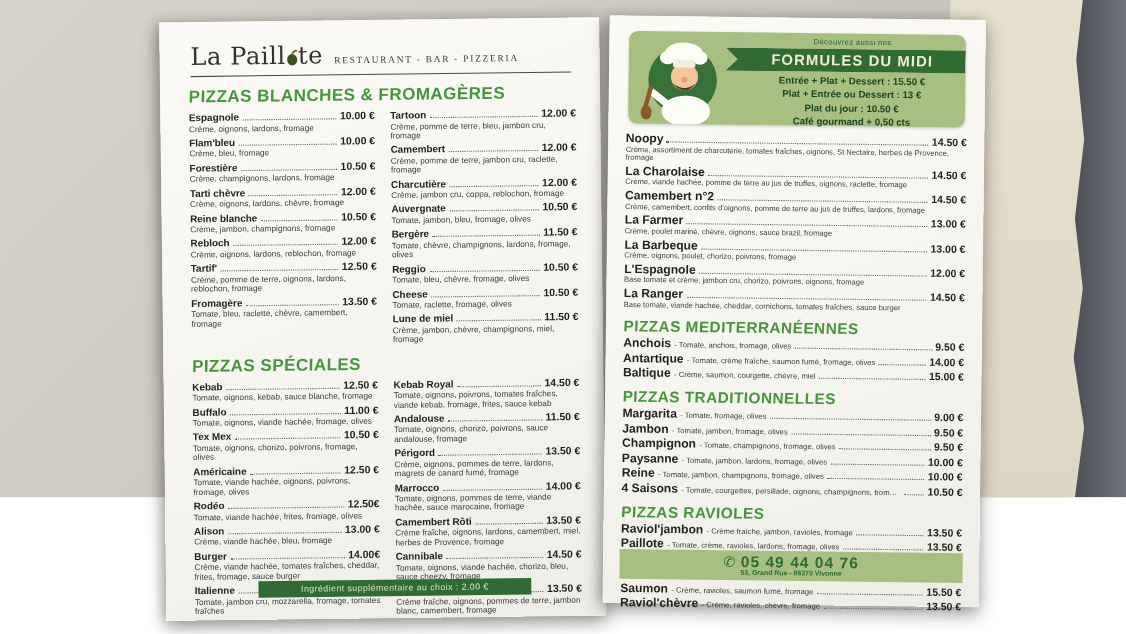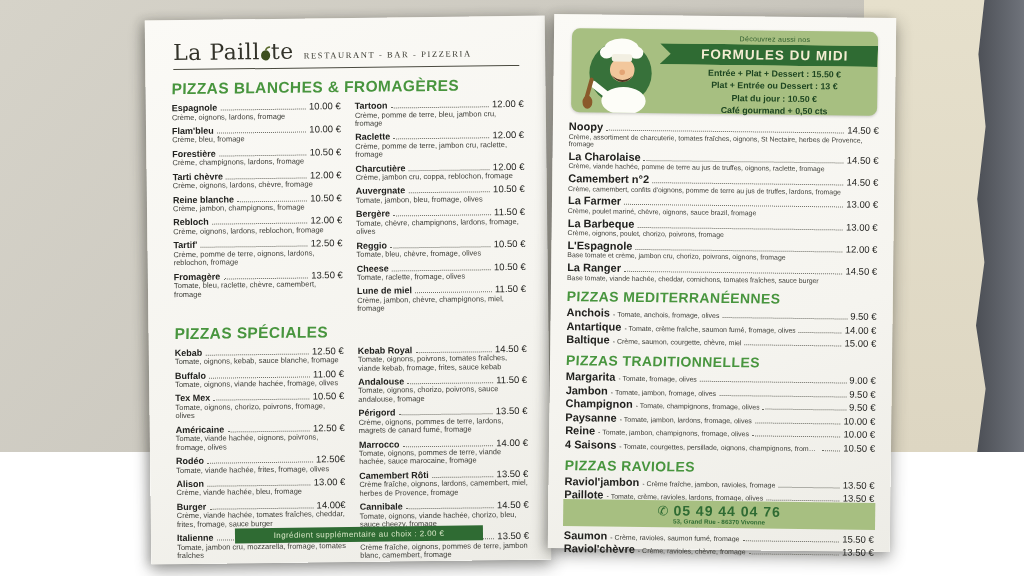--- a/index.html
+++ b/index.html
@@ -30,21 +30,21 @@
              margin:6px 0 4px 0;letter-spacing:.4px;transform:skewX(-2deg);}
   .paper.right .sec-title{font-size:14px;margin:7px 0 3px 0;}
 
   .cols{display:flex;gap:14px;}
   .col{flex:1;min-width:0;}
 
   .item{margin-bottom:3px;}
   .row{display:flex;align-items:baseline;}
   .iname{font-weight:700;font-size:9px;color:#22221f;white-space:nowrap;}
   .dots{flex:1;border-bottom:1.3px dotted #6b6b63;margin:0 3px 2px 3px;min-width:8px;}
-  .price{font-weight:400;font-size:9.5px;color:#1e1e1b;white-space:nowrap;}
+  .price{font-weight:700;font-size:9.5px;color:#1e1e1b;white-space:nowrap;}
   .idesc{font-size:7.5px;color:#3e3e38;line-height:1.12;margin-top:.5px;}
 
   
   .lfooter{position:absolute;bottom:20px;left:52%;transform:translateX(-50%);width:248px;
            background:var(--dark-green,#2c6c35);color:#d8e7c6;font-size:8px;letter-spacing:.4px;
            text-align:center;padding:3px 0;}
 
   
   .formules{position:relative;background:var(--panel-green,#a7bf81);border-radius:8px;
             height:84px;margin:2px 2px 8px 2px;box-shadow:0 1px 3px rgba(0,0,0,.2);}
@@ -174,21 +174,21 @@
               <div class="row">
                 <span class="iname">Tartoon</span>
                 <span class="dots"></span>
                 <span class="price">12.00 €</span>
               </div>
               <div class="idesc">Crème, pomme de terre, bleu, jambon cru, fromage</div>
             </div>
 
             <div class="item">
               <div class="row">
-                <span class="iname">Raclette</span>
+                <span class="iname">Camembert</span>
                 <span class="dots"></span>
                 <span class="price">12.00 €</span>
               </div>
               <div class="idesc">Crème, pomme de terre, jambon cru, raclette, fromage</div>
             </div>
 
             <div class="item">
               <div class="row">
                 <span class="iname">Charcutière</span>
                 <span class="dots"></span>

